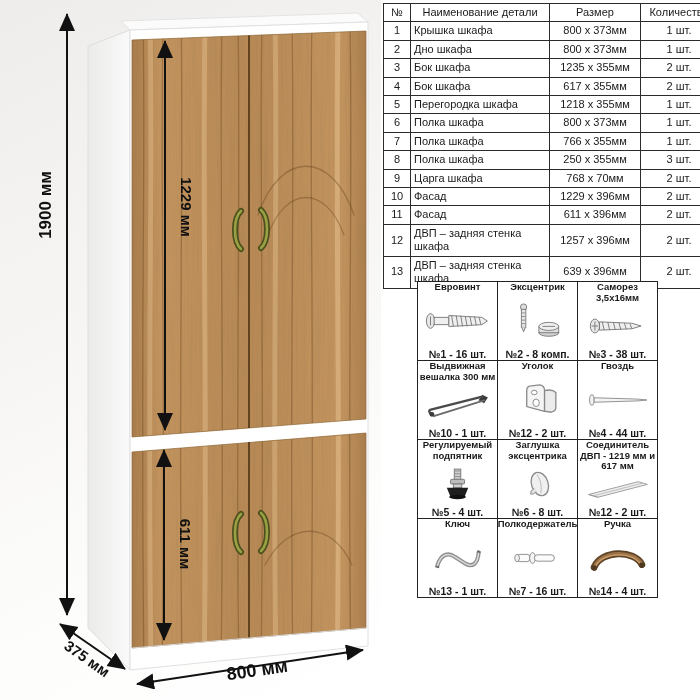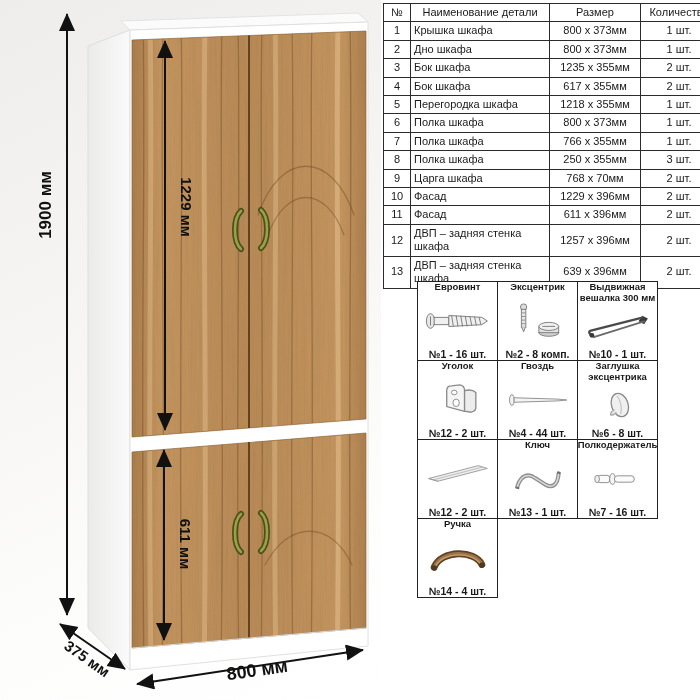--- a/index.html
+++ b/index.html
@@ -255,20 +255,32 @@
         <path d="M18,27 l2,5 l2,-5" fill="#ddd" stroke="#777"></path>
         <ellipse cx="48" cy="33" rx="11" ry="4" fill="#cfcfcf" stroke="#777"></ellipse>
         <rect x="37" y="26" width="22" height="7" fill="#e2e2e2" stroke="#777"></rect>
         <ellipse cx="48" cy="26" rx="11" ry="4.5" fill="#efefef" stroke="#777"></ellipse>
         <line x1="41" y1="26" x2="55" y2="26" stroke="#777"></line>
       </svg>
     </div>
     <div class="hw-count">№2 - 8 комп.</div>
   </div>
 
+  <div class="hw-cell">
+    <div class="hw-title">Саморез 3,5х16мм</div>
+    <div class="hw-icon">
+      <svg width="62" height="24" viewBox="0 0 66 26">
+        <ellipse cx="8" cy="13" rx="5" ry="7.5" fill="#e8e8e8" stroke="#777"></ellipse>
+        <path d="M8,8 v10 M4.5,13 h7" stroke="#777" fill="none"></path>
+        <path d="M13,8.5 L48,10 L58,13 L48,16 L13,17.5 Z" fill="#efefef" stroke="#777"></path>
+        <path d="M16,8.5 l2,9 M22,9 l2,8.5 M28,9 l2,8 M34,9.5 l2,7.5 M40,10 l2,6.5 M46,10.5 l2,5.5" stroke="#777" fill="none"></path>
+      </svg>
+    </div>
+    <div class="hw-count">№3 - 38 шт.</div>
+  </div>
 
   <div class="hw-cell">
     <div class="hw-title">Выдвижная вешалка 300 мм</div>
     <div class="hw-icon">
       <svg width="68" height="28" viewBox="0 0 72 30">
         <path d="M62,4 l6,3 l-4,6 l-6,-3 Z" fill="#3a3a3a"></path>
         <path d="M8,24 C5,24 4,21 7,20 L62,6" fill="none" stroke="#4a4a4a" stroke-width="2.5" stroke-linecap="round"></path>
         <path d="M10,27 L64,10" fill="none" stroke="#6a6a6a" stroke-width="2" stroke-linecap="round"></path>
         <circle cx="8" cy="25" r="2.6" fill="#3a3a3a"></circle>
       </svg>
@@ -294,35 +306,50 @@
     <div class="hw-title">Гвоздь</div>
     <div class="hw-icon">
       <svg width="66" height="18" viewBox="0 0 72 20">
         <ellipse cx="7" cy="10" rx="2.6" ry="6" fill="#f2f2f2" stroke="#888"></ellipse>
         <path d="M9.5,7.5 L58,9 L68,10 L58,11 L9.5,12.5 Z" fill="#f4f4f4" stroke="#888"></path>
       </svg>
     </div>
     <div class="hw-count">№4 - 44 шт.</div>
   </div>
 
+  <div class="hw-cell">
+    <div class="hw-title">Регулируемый подпятник</div>
+    <div class="hw-icon">
+      <svg width="54" height="32" viewBox="0 0 58 34">
+        <rect x="25" y="1" width="7" height="11" fill="#cfcfcf" stroke="#777"></rect>
+        <path d="M25,3 h7 M25,6 h7 M25,9 h7" stroke="#8a8a8a"></path>
+        <rect x="21" y="12" width="15" height="5" rx="1" fill="#bdbdbd" stroke="#777"></rect>
+        <rect x="24" y="17" width="9" height="4" fill="#cfcfcf" stroke="#777"></rect>
+        <path d="M17,21 L40,21 L36,31 L21,31 Z" fill="#1e1e1e"></path>
+        <ellipse cx="28.5" cy="31" rx="9" ry="2.4" fill="#111"></ellipse>
+      </svg>
+    </div>
+    <div class="hw-count">№5 - 4 шт.</div>
+  </div>
 
   <div class="hw-cell">
     <div class="hw-title">Заглушка эксцентрика</div>
     <div class="hw-icon">
       <svg width="48" height="32" viewBox="0 0 52 34">
         <ellipse cx="28" cy="17" rx="9" ry="13" transform="rotate(-18 28 17)" fill="#f0f0f0" stroke="#8a8a8a" stroke-width="1.4"></ellipse>
         <path d="M22,22 q-5,2 -4,6 q4,1 6,-3" fill="#e2e2e2" stroke="#8a8a8a"></path>
         <path d="M25,7 q6,8 4,20" fill="none" stroke="#b5b5b5"></path>
       </svg>
     </div>
     <div class="hw-count">№6 - 8 шт.</div>
   </div>
 
 
   <div class="hw-cell">
+    <div class="hw-title">Соединитель ДВП - 1219 мм и 617 мм</div>
     <div class="hw-icon">
       <svg width="66" height="22" viewBox="0 0 72 24">
         <path d="M4,18 L58,4 L68,7 L14,21 Z" fill="#ededed" stroke="#999"></path>
         <path d="M9,19.5 L63,5.5" stroke="#bbb" fill="none"></path>
         <path d="M4,18 L14,21" stroke="#999"></path>
       </svg>
     </div>
     <div class="hw-count">№12 - 2 шт.</div>
   </div>
 

